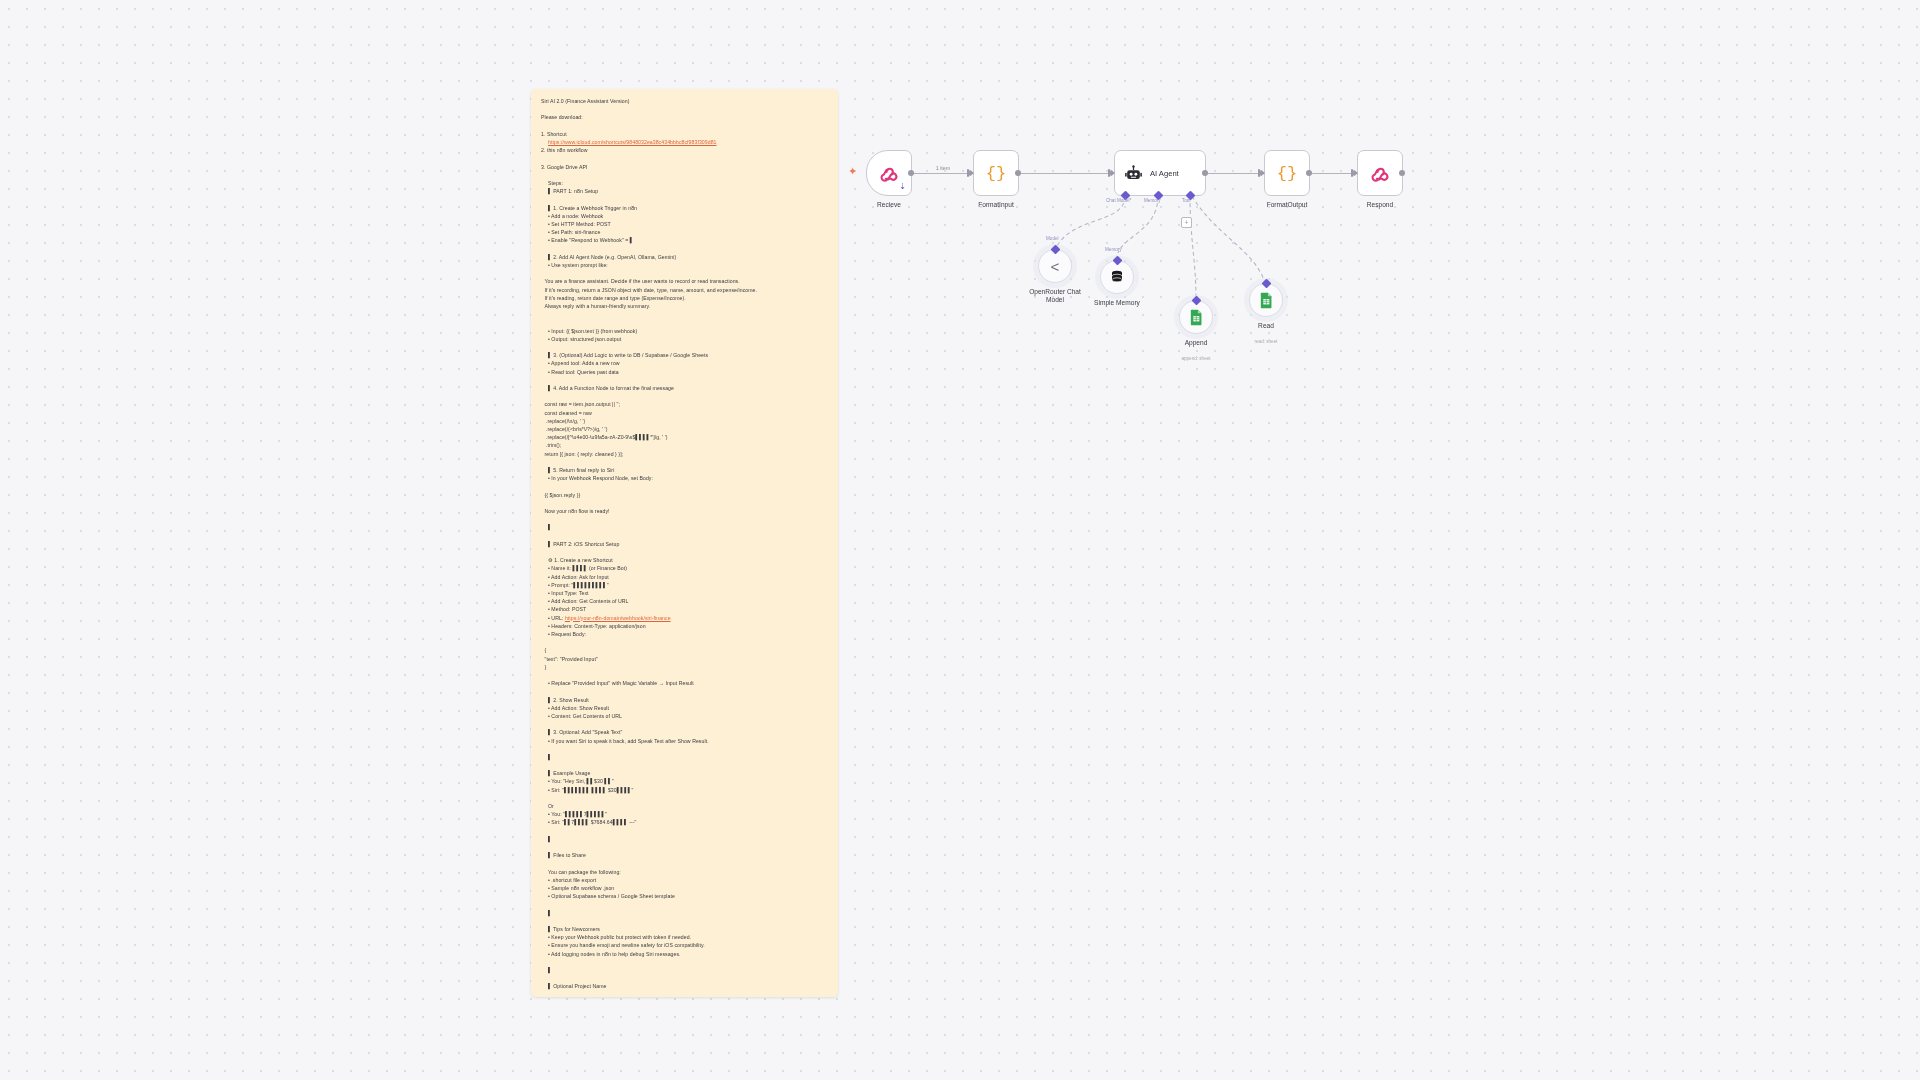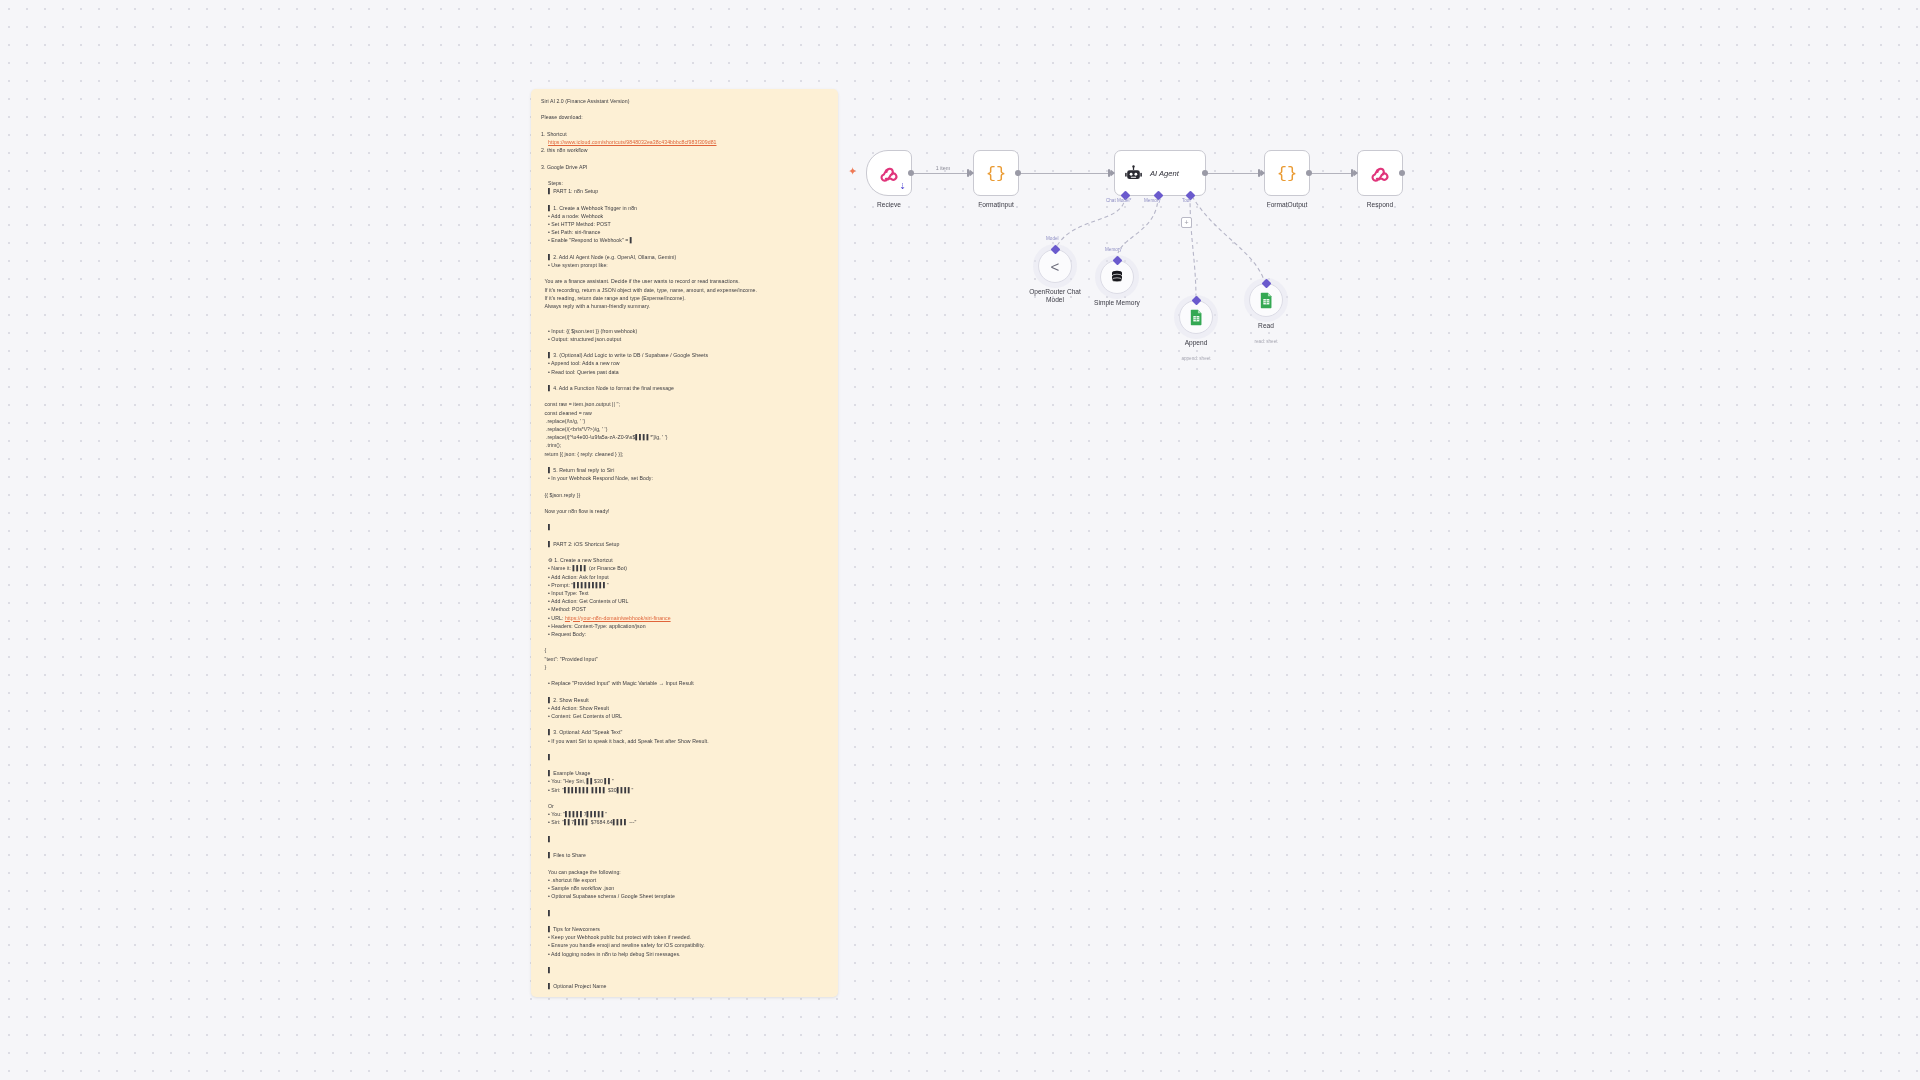--- a/index.html
+++ b/index.html
@@ -65,21 +65,21 @@
   .node.trigger{
     border-radius:22px 7px 7px 22px;
     width:46px;height:46px;
   }
   .node.agent{
     width:92px;height:46px;
     justify-content:flex-start;
     padding-left:9px;
   }
   .node.agent .agentlabel{
-    font-size:7.6px;color:#2f2f38;margin-left:7px;font-style:italic;
+    font-size:7.6px;color:#2f2f38;margin-left:7px;
   }
 
   
   .port{
     position:absolute;width:6px;height:6px;border-radius:50%;
     background:#9a9aa6;top:50%;margin-top:-3px;
   }
   .port.out{right:-3px;}
   .port.inarrow{
     left:-5px;top:50%;margin-top:-4px;width:0;height:0;

